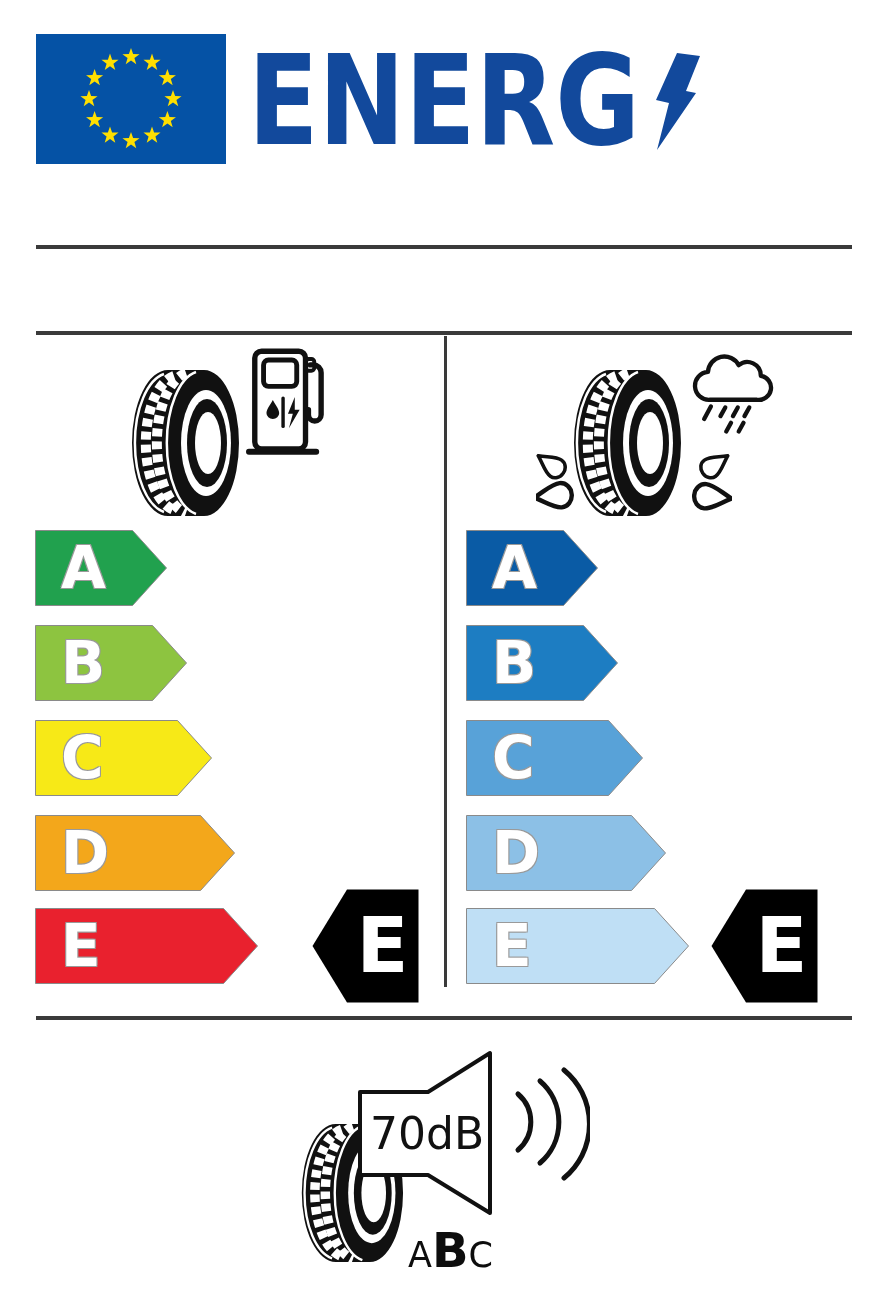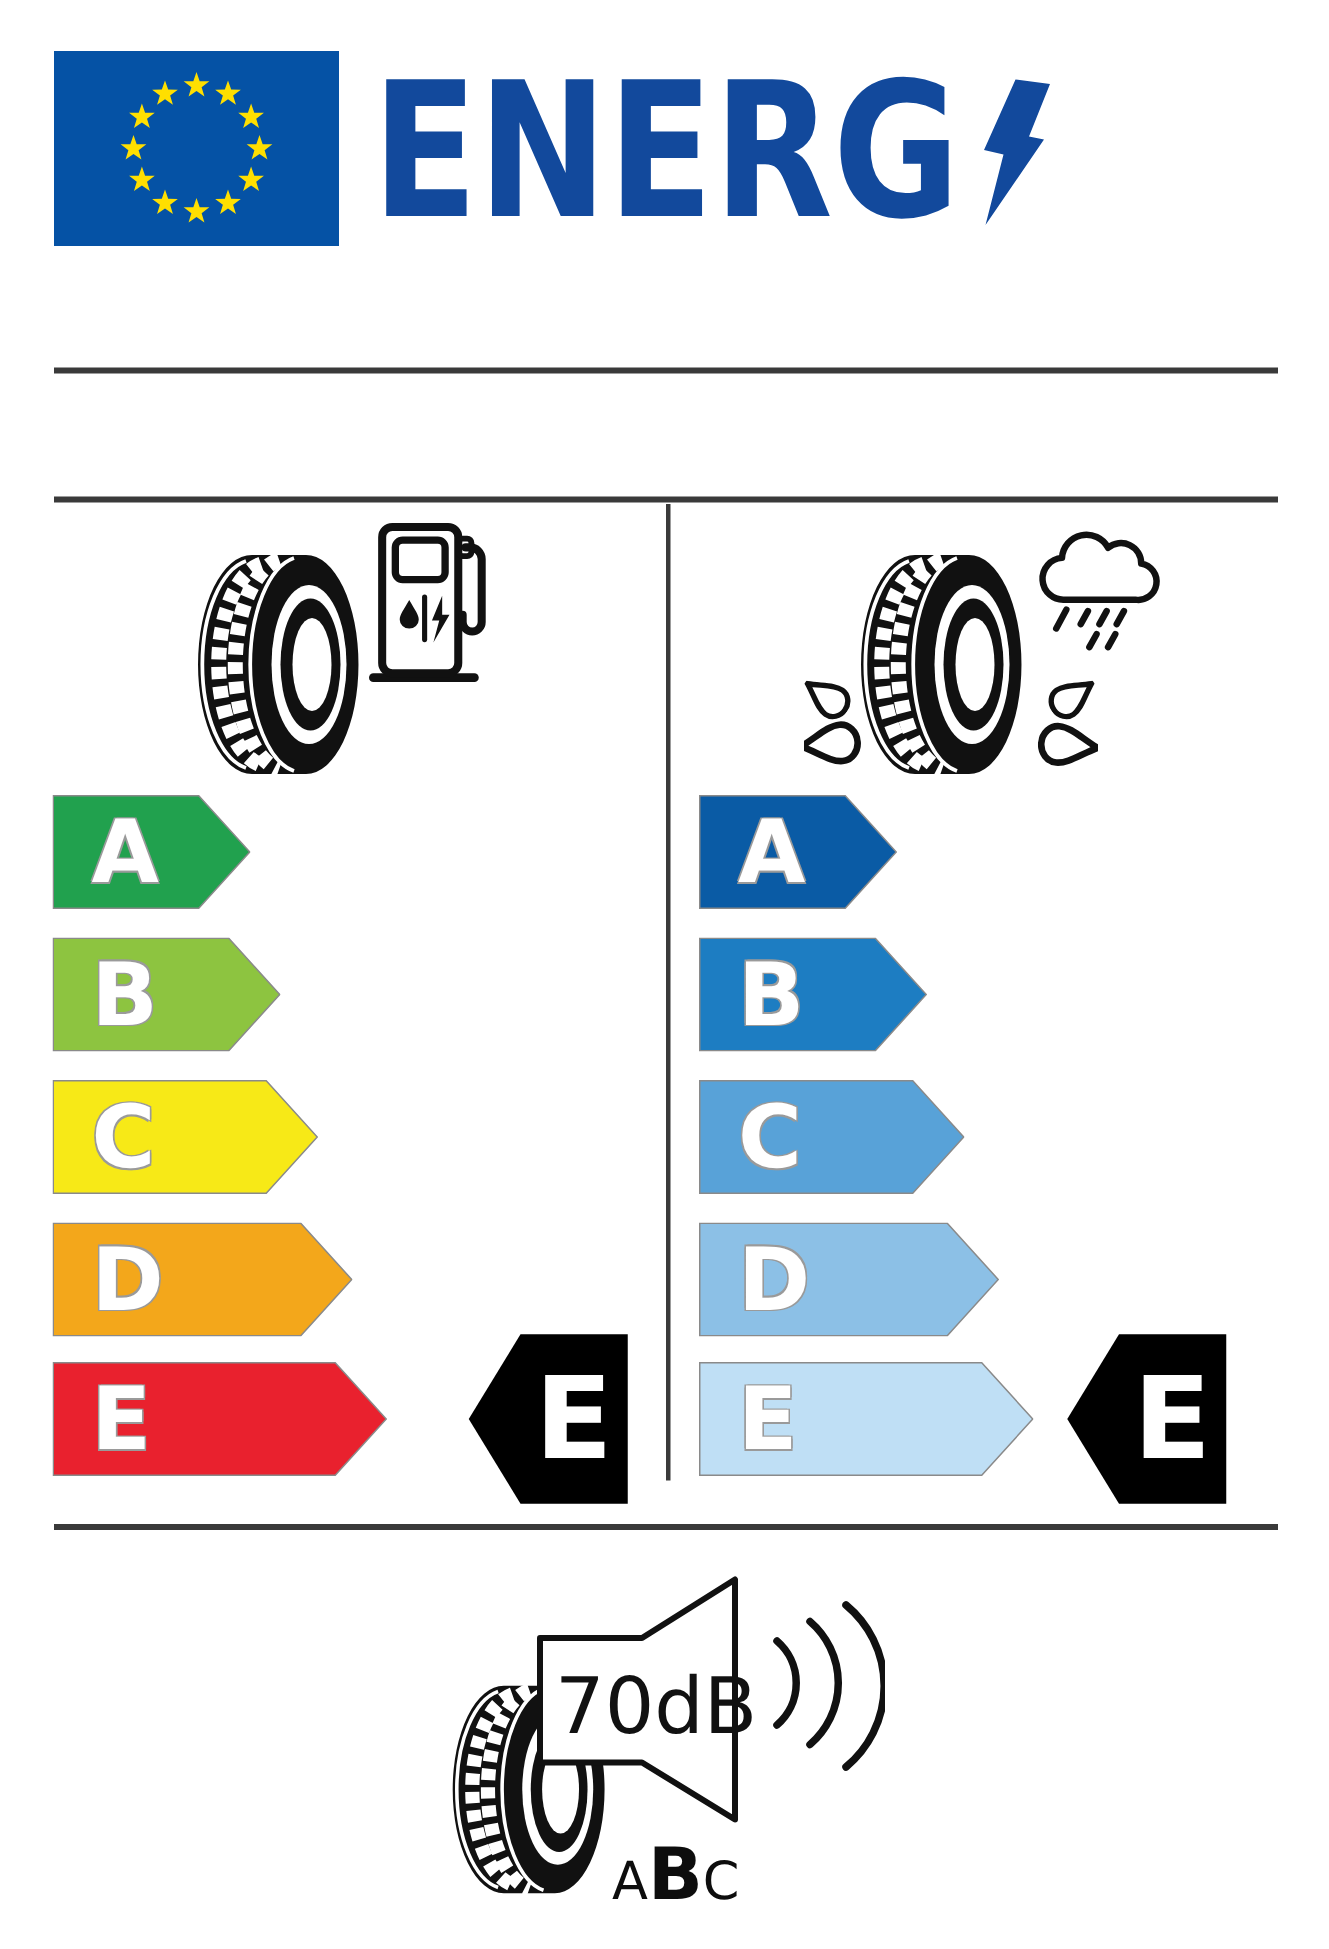--- a/index.html
+++ b/index.html
@@ -20,21 +20,21 @@
     position:absolute;left:26px;top:0;height:76px;line-height:76px;
     font-size:58px;font-weight:bold;color:#fff;
     text-shadow:-1px -1px 0 #9a9a9a,1px -1px 0 #9a9a9a,-1px 1px 0 #9a9a9a,1px 1px 0 #9a9a9a;
   }
   .badge{width:107px;height:114px;top:889px;}
   .badge .cls{
     position:absolute;left:35px;width:71px;top:0;height:114px;line-height:114px;
     text-align:center;font-size:76px;font-weight:bold;color:#fff;
   }
   
-  .db{left:370px;top:1108px;width:102px;text-align:center;font-size:52px;color:#111;}
+  .db{left:370px;top:1108px;width:102px;text-align:center;font-size:44px;color:#111;}
   .abc{left:408px;top:1222px;display:flex;align-items:baseline;color:#0d0d0d;}
   .abc .n{font-size:35px;}
   .abc .nb{font-size:48px;font-weight:bold;}
 </style>
 </head>
 <body>
 
 <svg style="position:absolute;width:0;height:0" aria-hidden="true">
   <defs>
     <symbol id="tire" viewBox="0 0 112 150">

